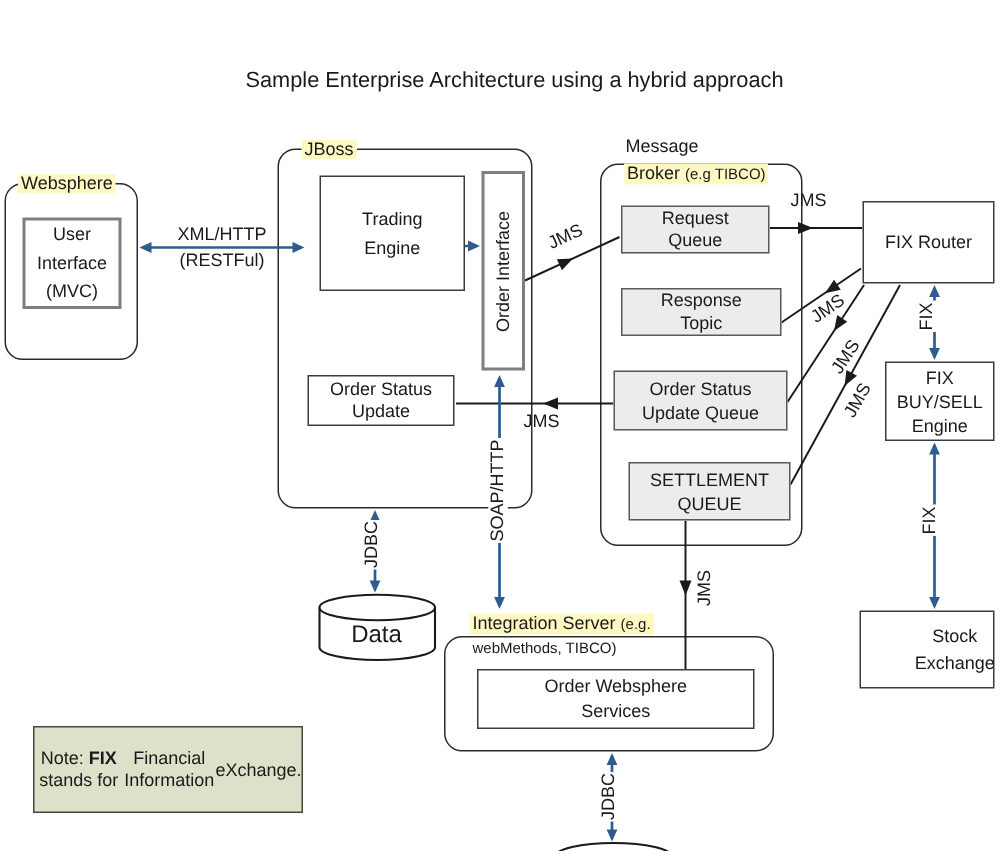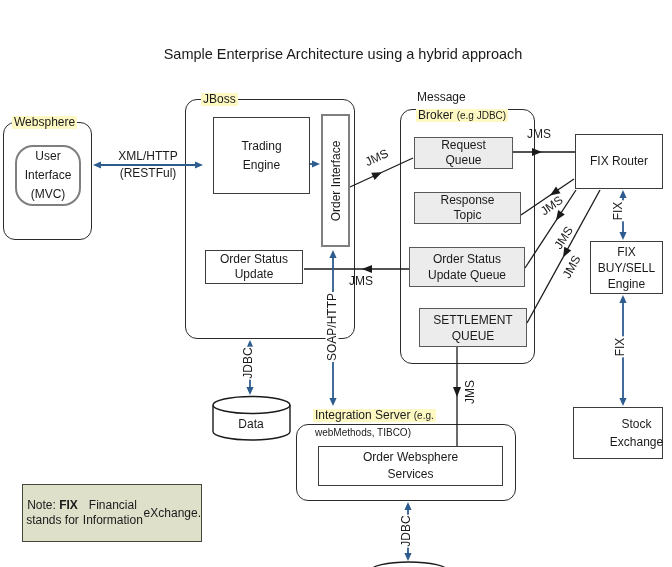--- a/index.html
+++ b/index.html
@@ -36,21 +36,21 @@
     line-height:13px;
   }
   .elabel.vert{background:#fff;padding:0 1px;}
   .note{
     position:absolute;left:22px;top:445px;width:180px;height:58px;
     background:#dfe0ca;border:1.5px solid #45453c;
     display:flex;flex-direction:row;align-items:center;justify-content:center;
     font-size:12px;line-height:15px;text-align:center;
   }
   .datalabel{
-    position:absolute;transform:translate(-50%,-50%);font-size:12px;
+    position:absolute;transform:translate(-50%,-50%);font-size:16px;
   }
   svg.wires{position:absolute;left:0;top:0;}
 </style>
 </head>
 <body>
 
 <div class="canvas">
 
   <div class="container" style="left:3px;top:83px;width:89px;height:118px;"></div>
   <div class="container" style="left:185px;top:60px;width:170px;height:240px;"></div>
@@ -154,26 +154,26 @@
       <ellipse cx="409" cy="532" rx="39" ry="9"></ellipse>
     </g>
   </svg>
 
   <div class="title">Sample Enterprise Architecture using a hybrid approach</div>
 
   <div class="ctr-label" style="left:12px;top:77px;">Websphere</div>
   <div class="ctr-label" style="left:201px;top:54px;">JBoss</div>
   <div class="ctr-label nobg" style="left:415px;top:52px;">Message</div>
   <div class="ctr-label" style="left:416px;top:70px;"><span>Broker</span>
-    <span class="small">(e.g JDBC)</span></div>
+    <span class="small">(e.g TIBCO)</span></div>
   <div class="ctr-label" style="left:313px;top:370px;"><span>Integration Server</span>
     <span class="small">(e.g.</span></div>
   <div class="ctr-label nobg small" style="left:313px;top:387px;">webMethods, TIBCO)</div>
 
-  <div class="box lightborder" style="left:15px;top:106px;width:66px;height:61px;line-height:19px;border-radius:18px;">
+  <div class="box lightborder" style="left:15px;top:106px;width:66px;height:61px;line-height:19px;">
     <div>User</div>
     <div>Interface</div>
     <div>(MVC)</div>
   </div>
 
   <div class="box" style="left:213px;top:78px;width:97px;height:77px;line-height:19px;">
     <div>Trading</div>
     <div>Engine</div>
   </div>
 

